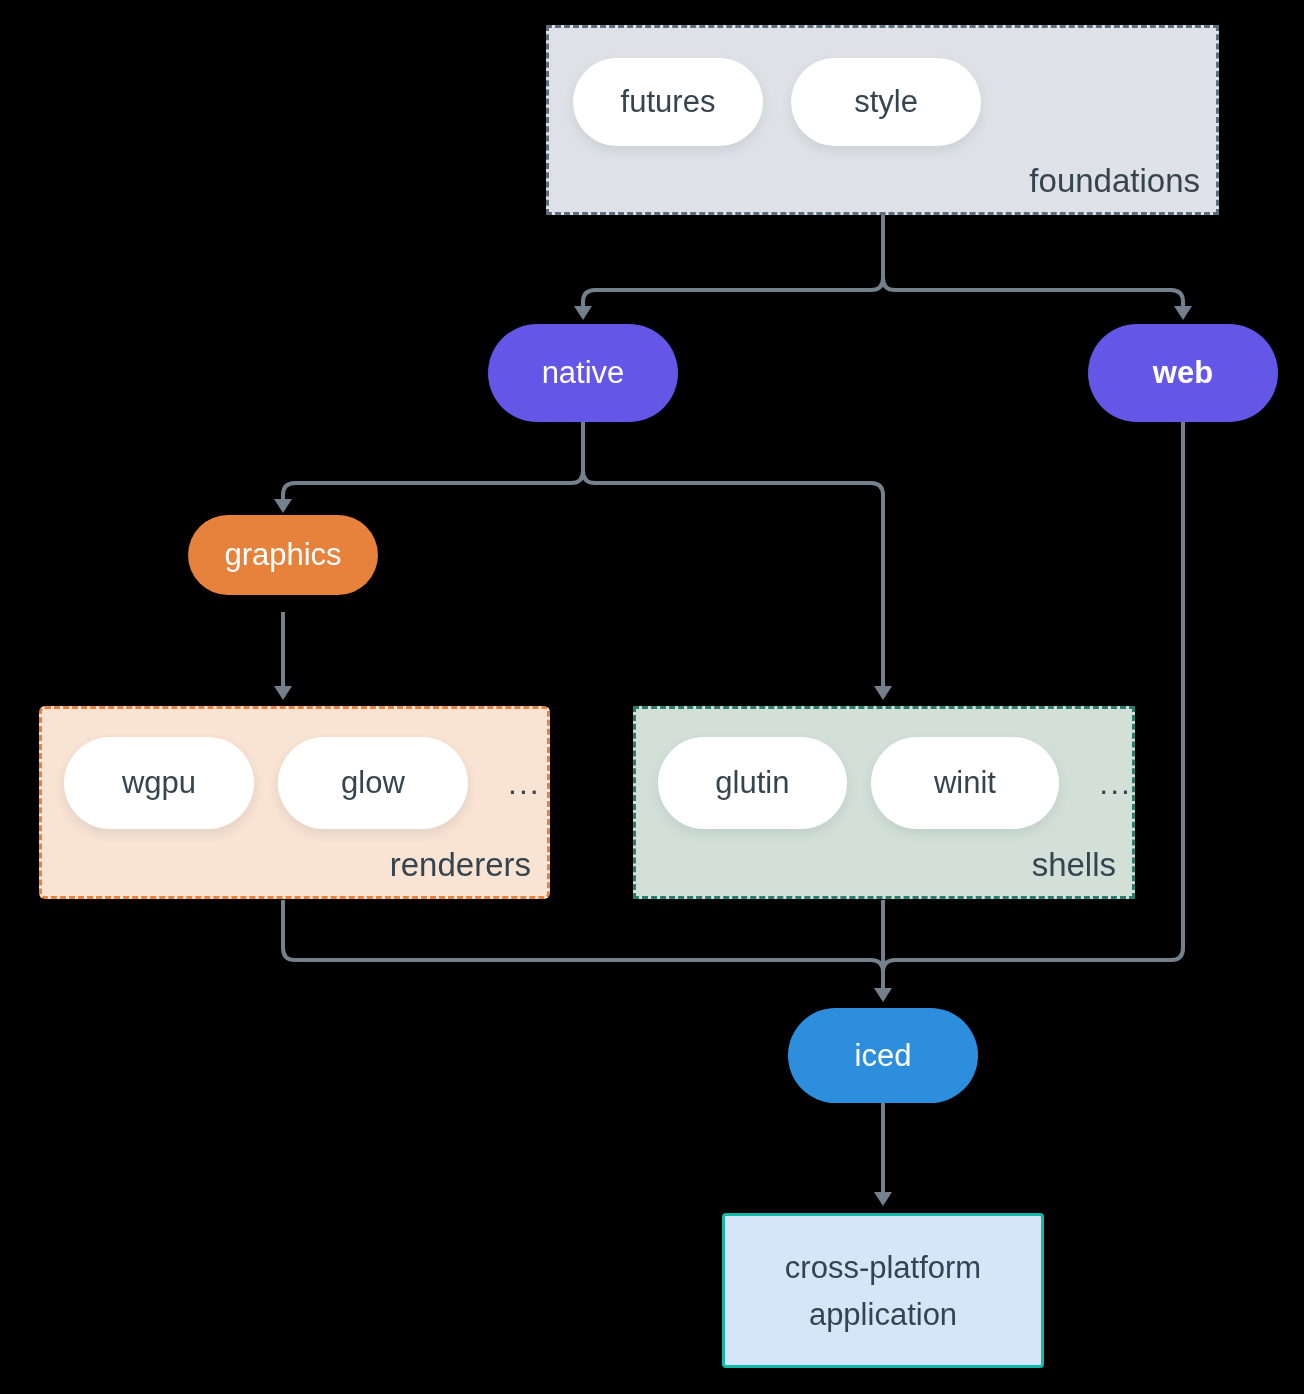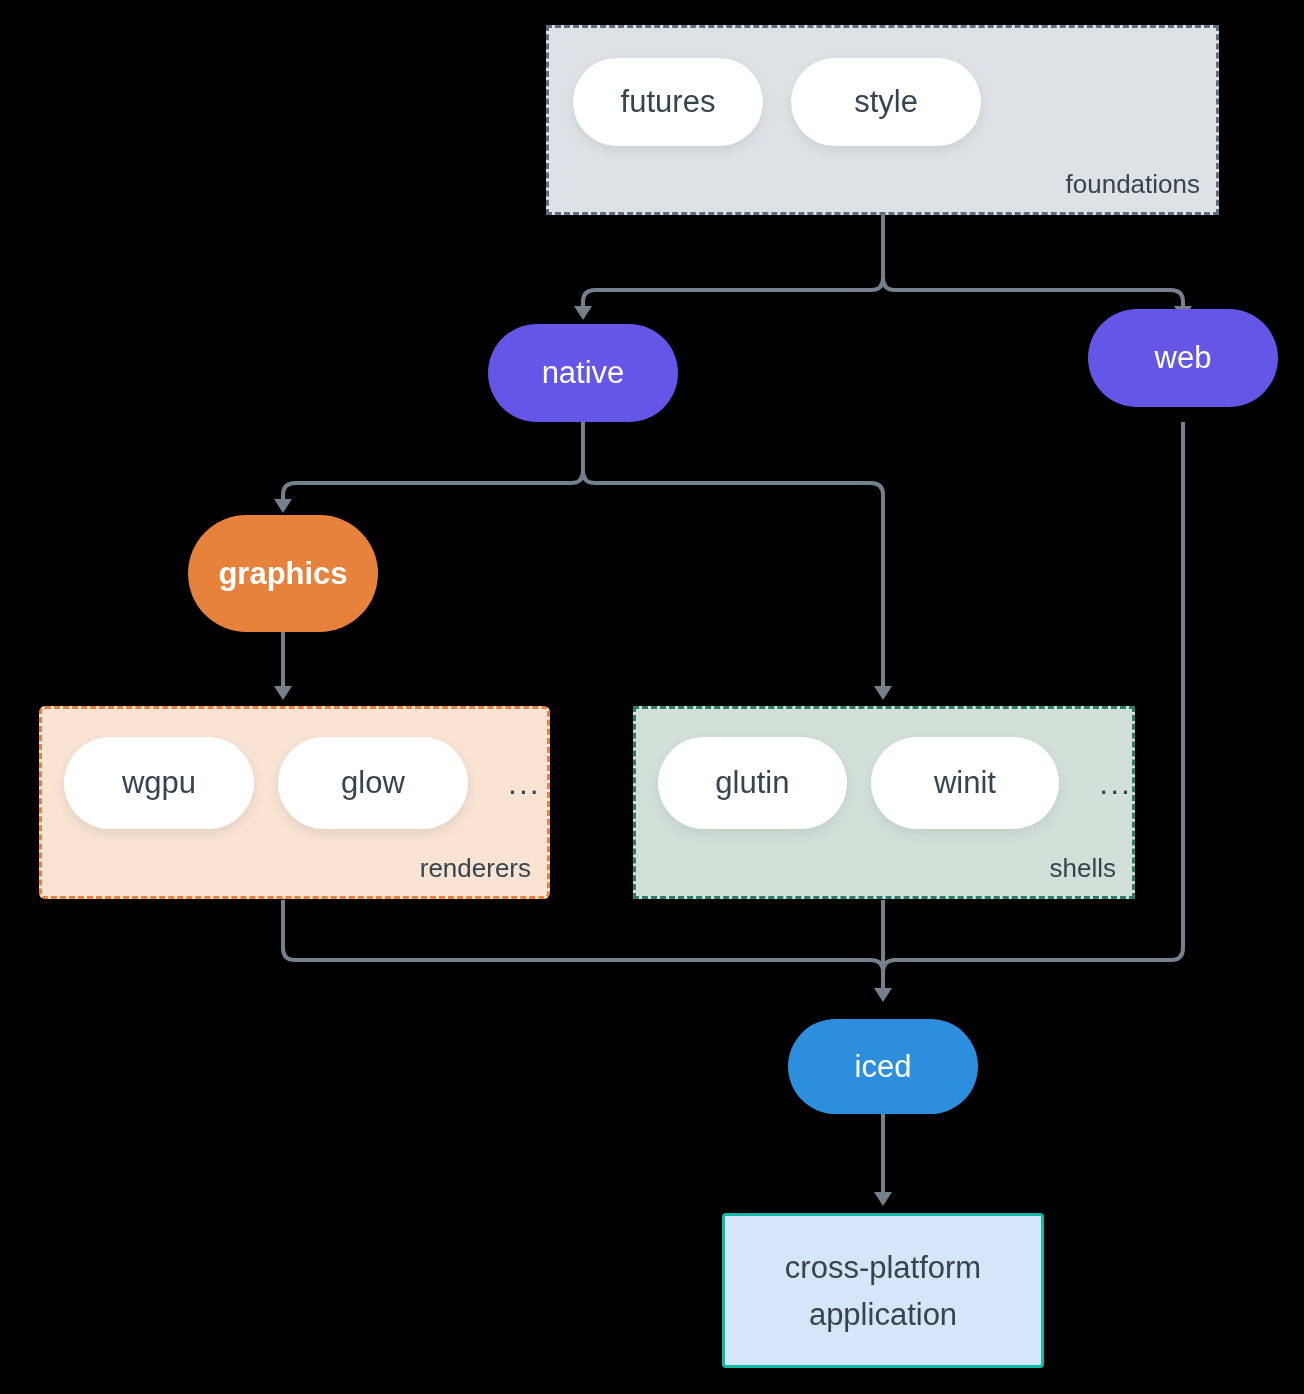--- a/index.html
+++ b/index.html
@@ -26,32 +26,32 @@
     display:flex; align-items:center; justify-content:center;
     background:#ffffff; border-radius:999px; width:190px; height:88px;
     font-size:31px; color:#35444f; box-shadow:0 5px 12px rgba(40,60,70,0.10);
   }
   .group-renderers .white-pill, .group-shells .white-pill { height:92px; }
 
   .ellipsis { font-size:32px; color:#35444f; margin-left:16px; letter-spacing:2px; }
 
   .group-label {
     position:absolute; right:16px; bottom:12px;
-    font-size:26px; color:#35444f;
+    font-size:33px; color:#35444f;
   }
 
   .node {
     position:absolute; display:flex; align-items:center; justify-content:center;
     border-radius:999px; color:#ffffff; font-size:31px;
     width:190px; height:98px;
   }
   .node-native   { left:488px;  top:324px;  background:#6456e6;text-align:center; }
-  .node-web      { left:1088px; top:309px;  background:#6456e6; }
-  .node-graphics { left:188px;  top:515px;  background:#e6823c; height:117px;font-weight:bold; }
-  .node-iced     { left:788px;  top:1008px; background:#2e8ede; height:95px;margin-top:11px; }
+  .node-web      { left:1088px; top:324px;  background:#6456e6;font-weight:bold; }
+  .node-graphics { left:188px;  top:515px;  background:#e6823c; height:80px; }
+  .node-iced     { left:788px;  top:1008px; background:#2e8ede; height:95px; }
 
   .app-box {
     position:absolute; left:722px; top:1213px; width:322px; height:155px;
     box-sizing:border-box; background:#d4e6f7; border:3px solid #14b8a6; border-radius:4px;
     display:flex; align-items:center; justify-content:center; text-align:center;
     font-size:31px; line-height:47px; color:#35444f; padding:0 36px;
   }
 </style>
 </head>
 <body>

